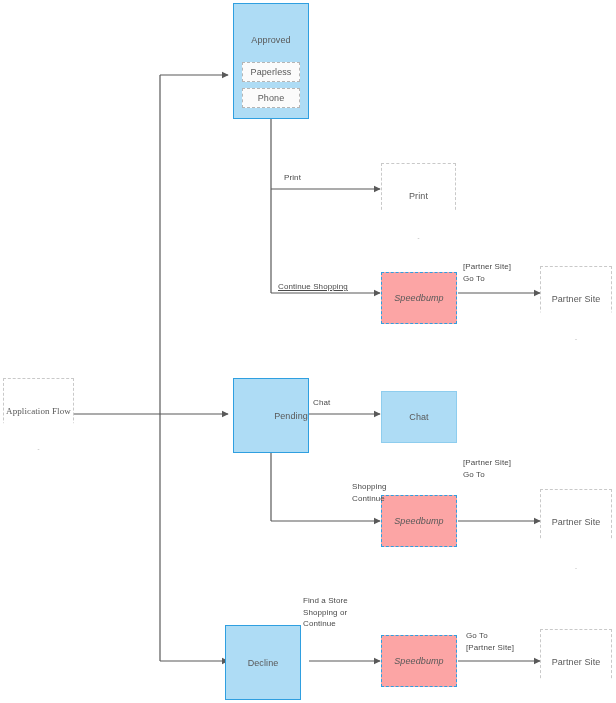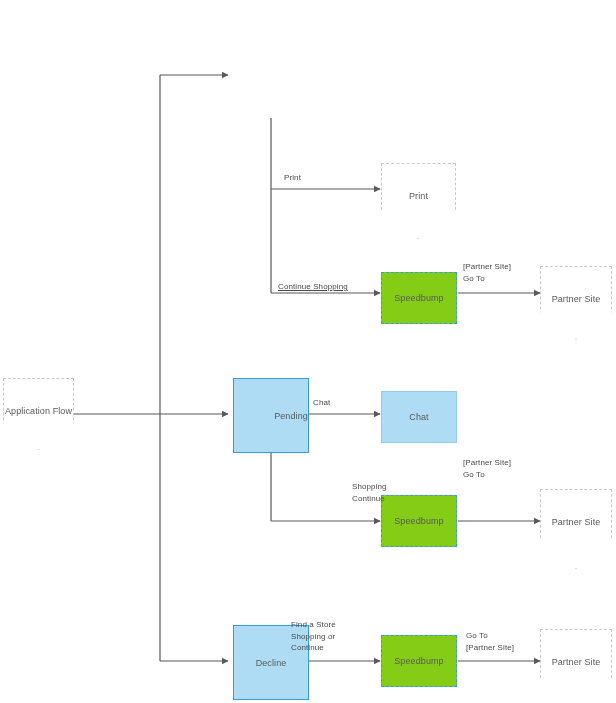--- a/index.html
+++ b/index.html
@@ -42,22 +42,23 @@
   .box-blue {
     background: #aedcf5;
     border: 1.5px solid #2f9fe0;
   }
   .box-blue-light {
     background: #aedcf5;
     border: 1px solid #8ecdee;
   }
   
   .box-dashed {
-    background: #84cc16;
+    background: #fca5a5;
     border: 1.5px dashed #2f9fe0;
+    font-style: italic;
   }
   
   .pentagon {
     background: #ffffff;
     border: 1px dashed #c9c9c9;
     clip-path: polygon(0% 0%, 100% 0%, 100% 62%, 50% 100%, 0% 62%);
     align-items: flex-start;
     padding-top: 26px;
   }
   
@@ -125,24 +126,33 @@
       <path d="M 271 453 L 271 521"></path>
       <path d="M 271 521 L 380 521" marker-end="url(#arrow)"></path>
 
       <path d="M 458 521 L 540 521" marker-end="url(#arrow)"></path>
 
       <path d="M 309 661 L 380 661" marker-end="url(#arrow)"></path>
       <path d="M 458 661 L 540 661" marker-end="url(#arrow)"></path>
     </g>
   </svg>
 
-  <div class="node pentagon" style="left:3px; top:378px; width:71px; height:72px;">
+  <div class="node pentagon" style="left:3px; top:378px; width:71px; height:72px;font-family:Liberation Serif, serif;">
     <span>Application Flow</span>
   </div>
 
+  <div class="node box-blue approved" style="left:233px; top:3px; width:76px; height:116px;">
+    <span class="approved-title">Approved</span>
+    <div class="chip">
+      <span>Paperless</span>
+    </div>
+    <div class="chip">
+      <span>Phone</span>
+    </div>
+  </div>
 
   <div class="node pentagon" style="left:381px; top:163px; width:75px; height:76px;">
     <span>Print</span>
   </div>
 
   <div class="node box-dashed" style="left:381px; top:272px; width:76px; height:52px;">
     <span>Speedbump</span>
   </div>
 
   <div class="node pentagon" style="left:540px; top:266px; width:72px; height:74px;">
@@ -158,21 +168,21 @@
   </div>
 
   <div class="node box-dashed" style="left:381px; top:495px; width:76px; height:52px;">
     <span>Speedbump</span>
   </div>
 
   <div class="node pentagon" style="left:540px; top:489px; width:72px; height:80px;">
     <span>Partner Site</span>
   </div>
 
-  <div class="node box-blue" style="left:233px; top:625px; width:76px; height:75px;">
+  <div class="node box-blue" style="left:225px; top:625px; width:76px; height:75px;">
     <span>Decline</span>
   </div>
 
   <div class="node box-dashed" style="left:381px; top:635px; width:76px; height:52px;">
     <span>Speedbump</span>
   </div>
 
   <div class="node pentagon" style="left:540px; top:629px; width:72px; height:80px;">
     <span>Partner Site</span>
   </div>
@@ -185,20 +195,20 @@
 Go To</div>
 
   <div class="edge-label" style="left:313px; top:397px;">Chat</div>
 
   <div class="edge-label" style="left:310px; top:481px;margin-left:42px;">Shopping
 Continue</div>
 
   <div class="edge-label" style="left:463px; top:457px;">[Partner Site]
 Go To</div>
 
-  <div class="edge-label" style="left:291px; top:595px;margin-top:24px;">Find a Store
+  <div class="edge-label" style="left:303px; top:595px;">Find a Store
 Shopping or
 Continue</div>
 
   <div class="edge-label" style="left:466px; top:630px;">Go To
 [Partner Site]</div>
 
 </div>
 
 </body></html>

